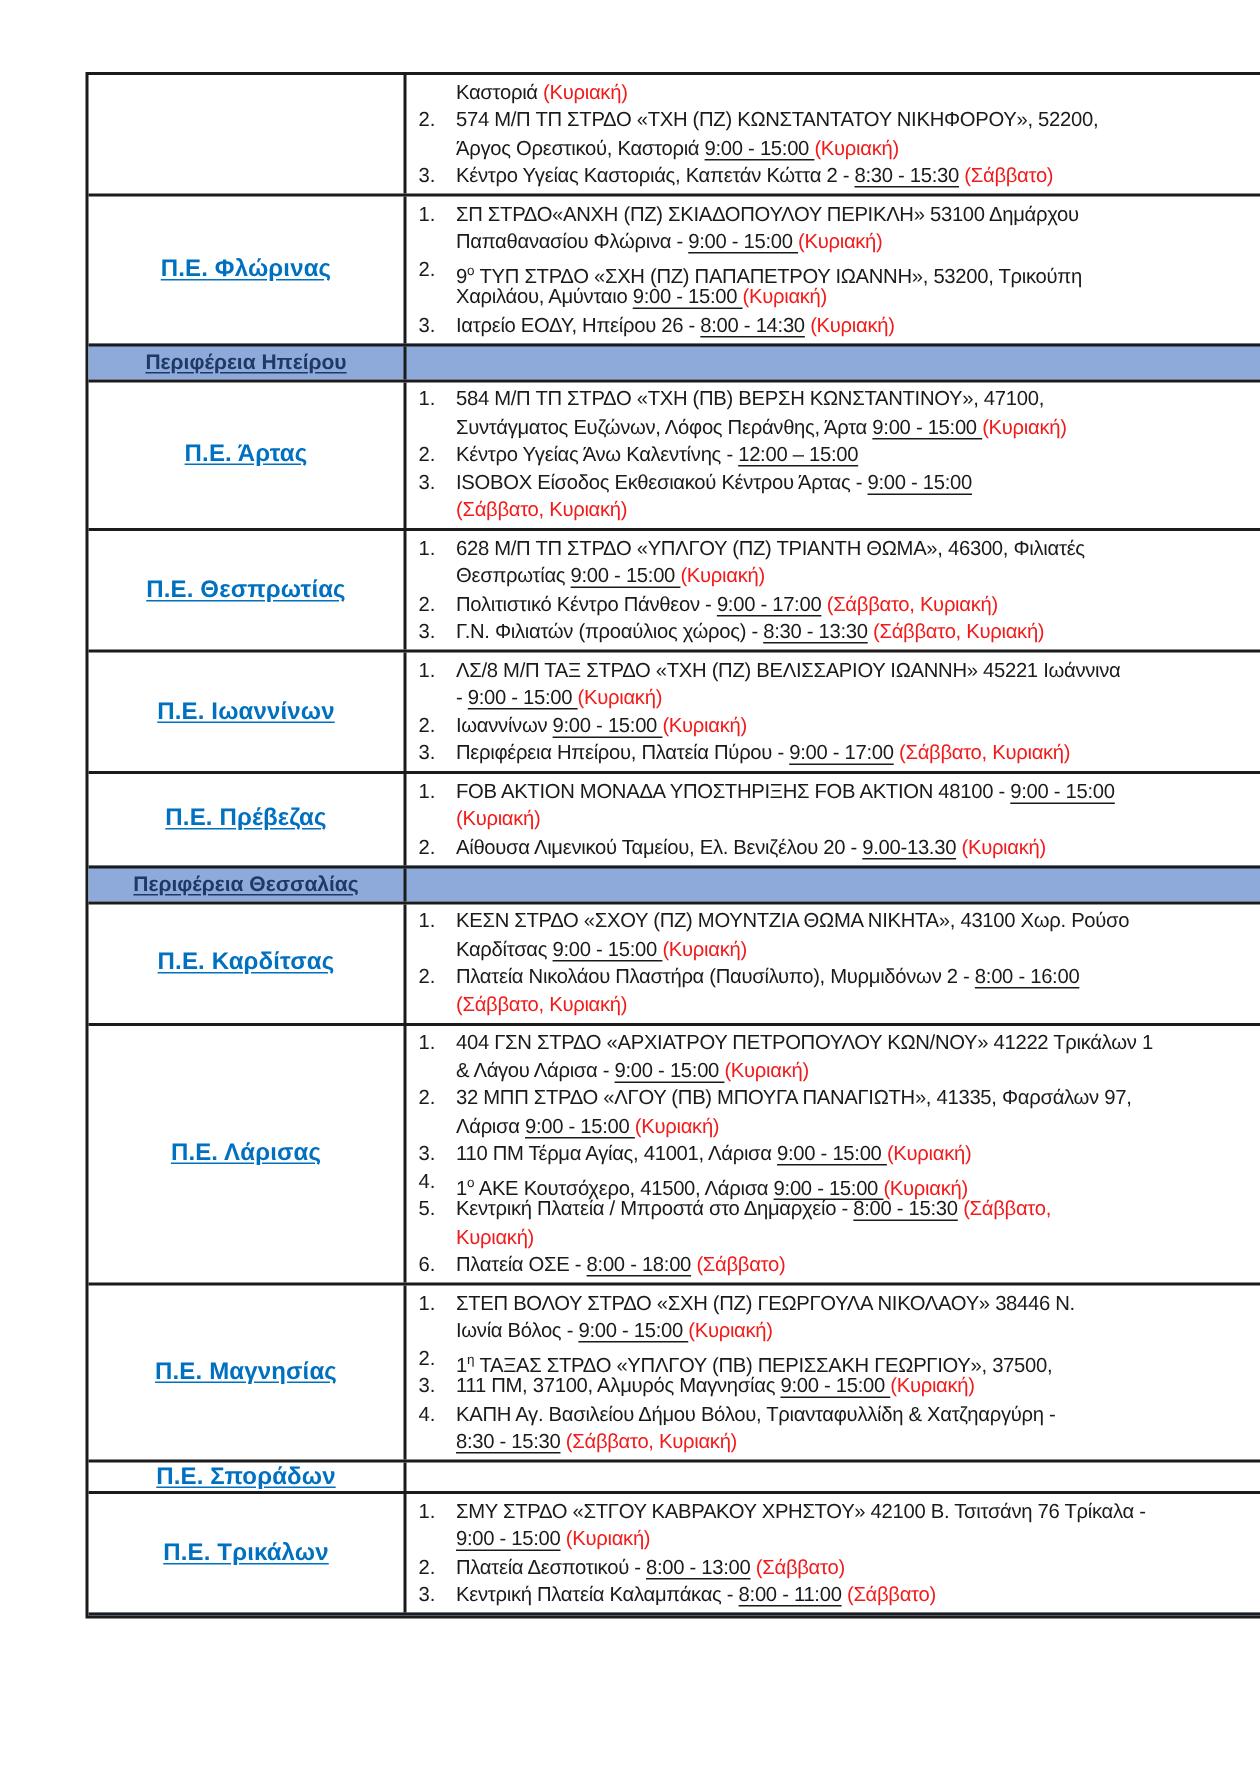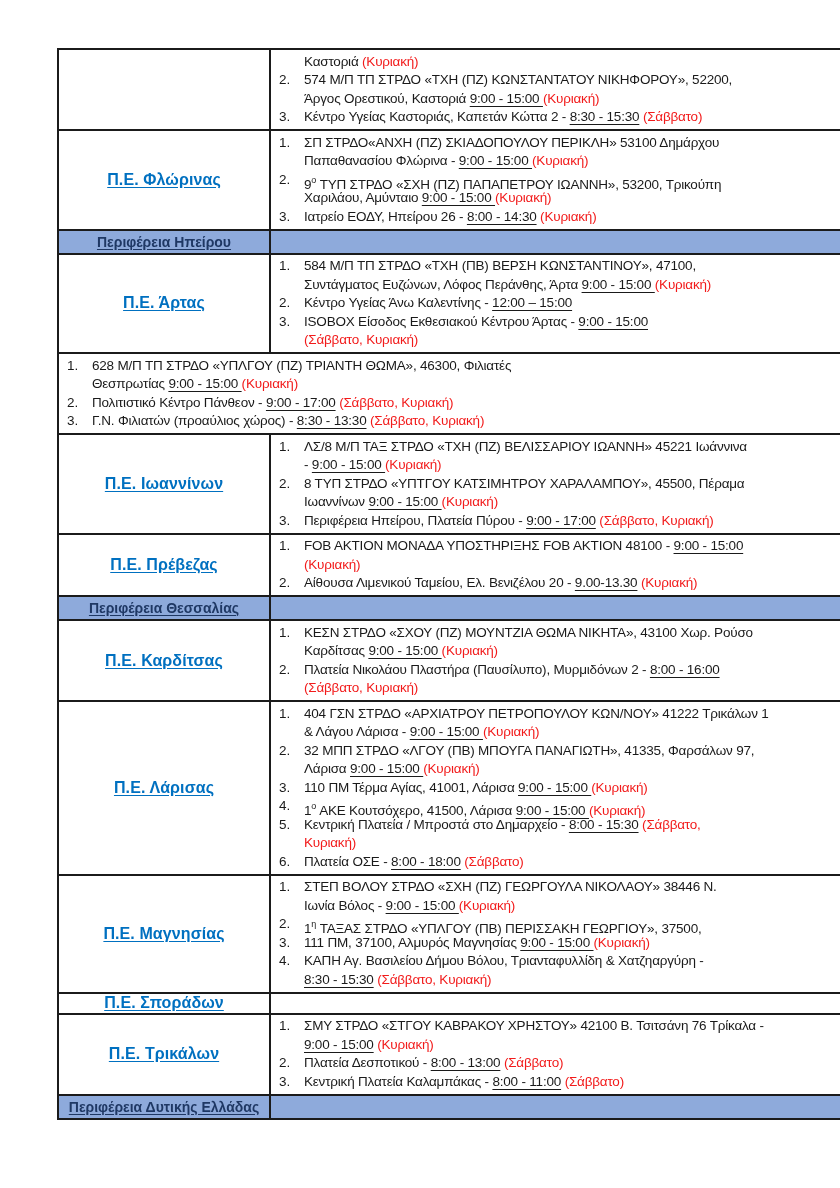--- a/index.html
+++ b/index.html
@@ -145,20 +145,23 @@
         <div class="item">
           <span class="num">3.</span>
           <div class="lines">
             <div class="line"><span class="seg ">ISOBOX Είσοδος Εκθεσιακού Κέντρου Άρτας - </span><span class="seg u">9:00 - 15:00</span></div>
             <div class="line"><span class="seg red">(Σάββατο, Κυριακή)</span></div>
           </div>
         </div>
       </div>
     </div>
     <div class="row entry-row">
+      <div class="label-cell">
+        <span class="region-label">Π.Ε. Θεσπρωτίας</span>
+      </div>
       <div class="items-cell">
         <div class="item">
           <span class="num">1.</span>
           <div class="lines">
             <div class="line"><span class="seg ">628 Μ/Π ΤΠ ΣΤΡΔΟ «ΥΠΛΓΟΥ (ΠΖ) ΤΡΙΑΝΤΗ ΘΩΜΑ», 46300, Φιλιατές</span></div>
             <div class="line"><span class="seg ">Θεσπρωτίας </span><span class="seg u">9:00 - 15:00 </span><span class="seg red">(Κυριακή)</span></div>
           </div>
         </div>
         <div class="item">
           <span class="num">2.</span>
@@ -182,21 +185,20 @@
         <div class="item">
           <span class="num">1.</span>
           <div class="lines">
             <div class="line"><span class="seg ">ΛΣ/8 Μ/Π ΤΑΞ ΣΤΡΔΟ «ΤΧΗ (ΠΖ) ΒΕΛΙΣΣΑΡΙΟΥ ΙΩΑΝΝΗ» 45221 Ιωάννινα</span></div>
             <div class="line"><span class="seg ">- </span><span class="seg u">9:00 - 15:00 </span><span class="seg red">(Κυριακή)</span></div>
           </div>
         </div>
         <div class="item">
           <span class="num">2.</span>
           <div class="lines">
-            <div class="line"><span class="seg ">8 ΤΥΠ ΣΤΡΔΟ «ΥΠΤΓΟΥ ΚΑΤΣΙΜΗΤΡΟΥ ΧΑΡΑΛΑΜΠΟΥ», 45500, Πέραμα</span></div>
             <div class="line"><span class="seg ">Ιωαννίνων </span><span class="seg u">9:00 - 15:00 </span><span class="seg red">(Κυριακή)</span></div>
           </div>
         </div>
         <div class="item">
           <span class="num">3.</span>
           <div class="lines">
             <div class="line"><span class="seg ">Περιφέρεια Ηπείρου, Πλατεία Πύρου - </span><span class="seg u">9:00 - 17:00</span><span class="seg "> </span><span class="seg red">(Σάββατο, Κυριακή)</span></div>
           </div>
         </div>
       </div>
@@ -351,16 +353,15 @@
         </div>
         <div class="item">
           <span class="num">3.</span>
           <div class="lines">
             <div class="line"><span class="seg ">Κεντρική Πλατεία Καλαμπάκας - </span><span class="seg u">8:00 - 11:00</span><span class="seg "> </span><span class="seg red">(Σάββατο)</span></div>
           </div>
         </div>
       </div>
     </div>
     <div class="row band-row">
-      <div class="band-left"><span class="band-label">Περιφέρεια Δυτικής Ελλάδας</span></div>
       <div class="band-right"></div>
     </div>
   </div>
 
 </body></html>

